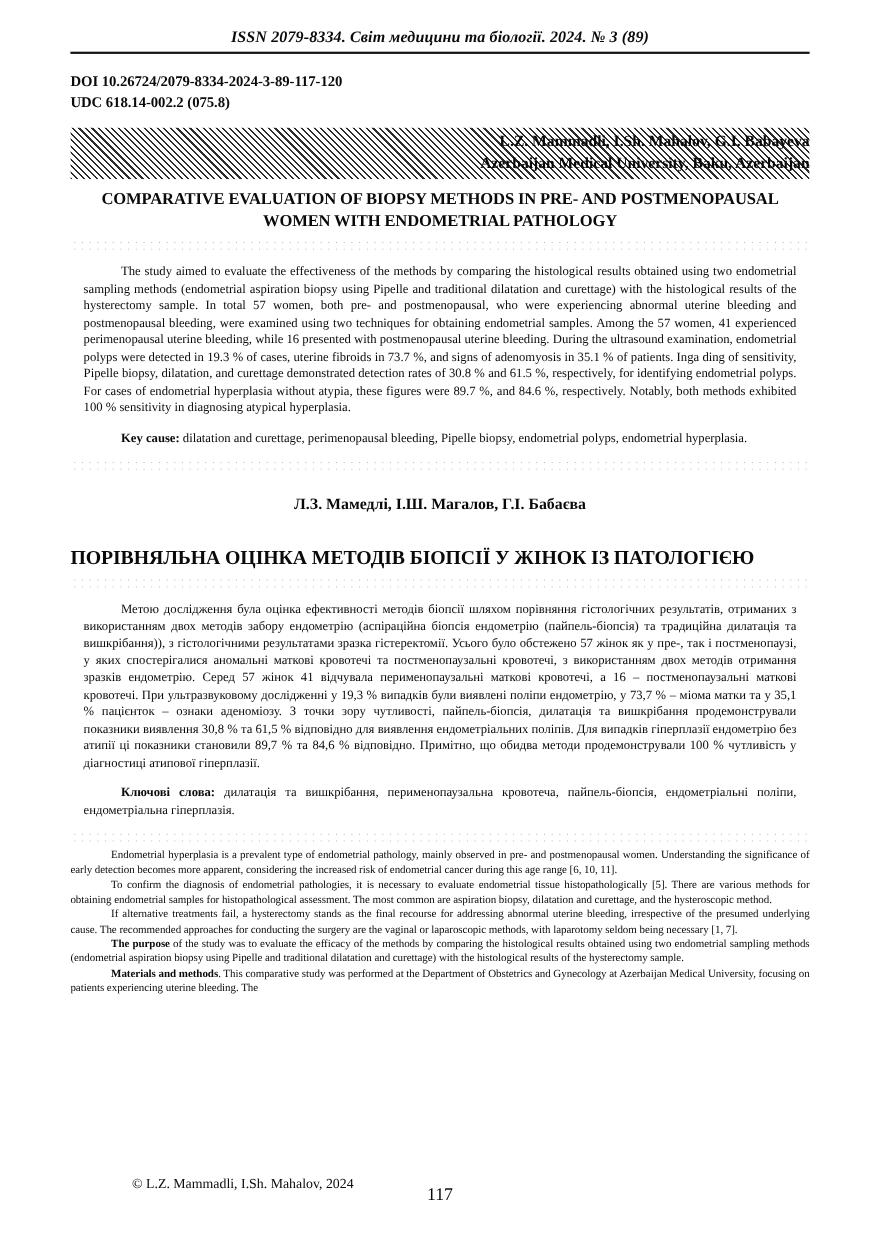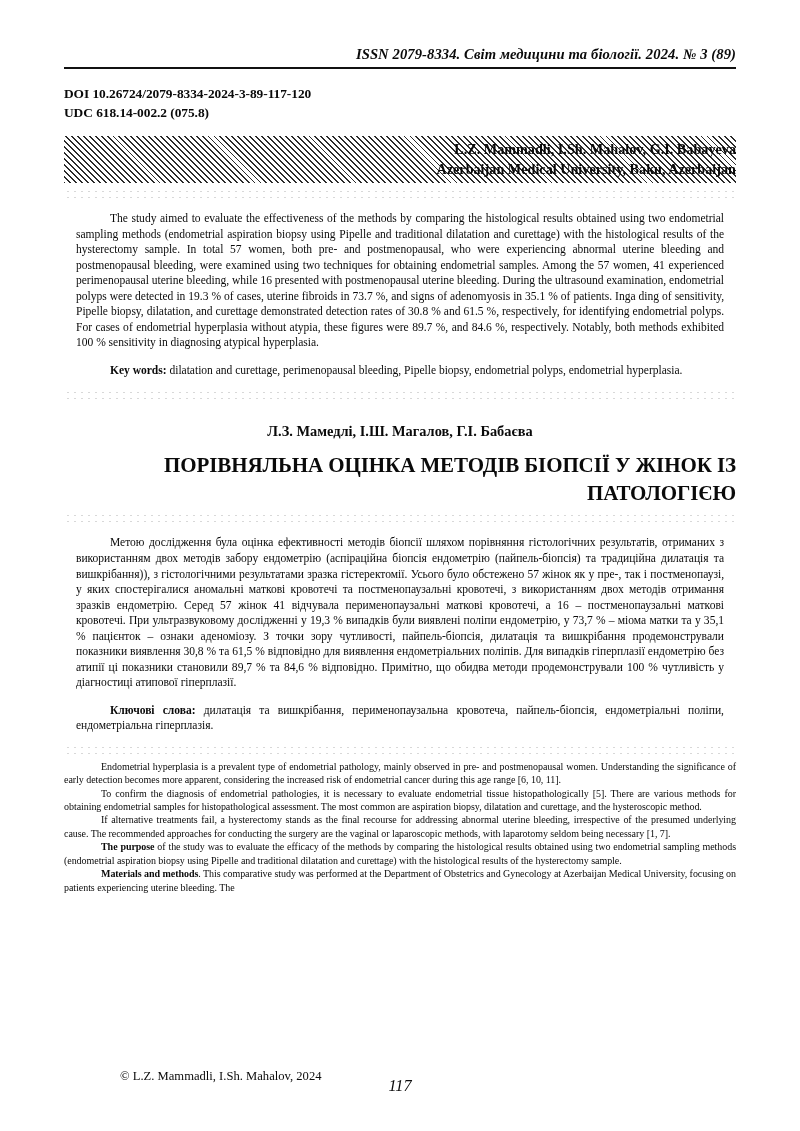--- a/index.html
+++ b/index.html
@@ -17,22 +17,22 @@
     height: 1131px;
     margin: 0 auto;
     background: #ffffff;
     overflow: hidden;
     box-sizing: border-box;
     padding: 0 64px;
   }
 
   
   .runhead {
-    padding-top: 46px;
-    text-align: right;
+    padding-top: 26px;
+    text-align: center;
     font-style: italic;
     font-weight: bold;
     font-size: 14.6px;
     letter-spacing: 0.1px;
     line-height: 1.1;
   }
   .runhead-rule {
     margin-top: 5px;
     border-top: 2.2px solid #111;
   }
@@ -108,24 +108,24 @@
   .abstract b { font-weight: bold; }
 
   .uk-authors {
     margin-top: 22px;
     text-align: center;
     font-weight: bold;
     font-size: 14.4px;
     line-height: 1.3;
   }
   .title-uk {
-    margin-top: 11px;
-    text-align: right;
-    font-weight: bold;
-    font-size: 21px;
+    margin-top: 26px;
+    text-align: left;
+    font-weight: bold;
+    font-size: 18px;
     line-height: 1.34;
     letter-spacing: -0.1px;
   }
 
   
   .body-text {
     margin-top: 5px;
     text-align: justify;
     font-size: 10px;
     line-height: 1.345;
@@ -152,47 +152,50 @@
     font-size: 12.6px;
     line-height: 1.2;
     white-space: nowrap;
   }
   .folio {
     position: absolute;
     left: 0; right: 0;
     top: 8px;
     text-align: center;
     font-size: 16.2px;
-    font-style: italic;
   }
 </style>
 </head>
 <body>
 
 <div class="page">
 
   <div class="runhead">ISSN 2079-8334. Світ медицини та біології. 2024. № 3 (89)</div>
   <div class="runhead-rule"></div>
 
   <div class="ids">
     <div>DOI 10.26724/2079-8334-2024-3-89-117-120</div>
     <div>UDC 618.14-002.2 (075.8)</div>
   </div>
 
   <div class="authorband">
     <div class="ab-line">L.Z. Mammadli, I.Sh. Mahalov, G.I. Babayeva</div>
     <div class="ab-line">Azerbaijan Medical University, Baku, Azerbaijan</div>
   </div>
 
+  <div class="title-en">
+    <div>COMPARATIVE EVALUATION OF BIOPSY METHODS IN PRE- AND POSTMENOPAUSAL</div>
+    <div>WOMEN WITH ENDOMETRIAL PATHOLOGY</div>
+  </div>
 
   <div class="zigzag"></div>
 
   <div class="abstract">
     <p class="indent">The study aimed to evaluate the effectiveness of the methods by comparing the histological results obtained using two endometrial sampling methods (endometrial aspiration biopsy using Pipelle and traditional dilatation and curettage) with the histological results of the hysterectomy sample. In total 57 women, both pre- and postmenopausal, who were experiencing abnormal uterine bleeding and postmenopausal bleeding, were examined using two techniques for obtaining endometrial samples. Among the 57 women, 41 experienced perimenopausal uterine bleeding, while 16 presented with postmenopausal uterine bleeding. During the ultrasound examination, endometrial polyps were detected in 19.3 % of cases, uterine fibroids in 73.7 %, and signs of adenomyosis in 35.1 % of patients. Inga ding of sensitivity, Pipelle biopsy, dilatation, and curettage demonstrated detection rates of 30.8 % and 61.5 %, respectively, for identifying endometrial polyps. For cases of endometrial hyperplasia without atypia, these figures were 89.7 %, and 84.6 %, respectively. Notably, both methods exhibited 100 % sensitivity in diagnosing atypical hyperplasia.</p>
-    <p class="indent"><b>Key words:</b><span> dilatation and curettage, perimenopausal bleeding, Pipelle biopsy, endometrial polyps, endometrial hyperplasia.</span></p>
+    <p class="indent"><b>Key cause:</b><span> dilatation and curettage, perimenopausal bleeding, Pipelle biopsy, endometrial polyps, endometrial hyperplasia.</span></p>
   </div>
 
   <div class="zigzag"></div>
 
   <div class="uk-authors">Л.З. Мамедлі, І.Ш. Магалов, Г.І. Бабаєва</div>
 
   <div class="title-uk">
     <div>ПОРІВНЯЛЬНА ОЦІНКА МЕТОДІВ БІОПСІЇ У ЖІНОК ІЗ ПАТОЛОГІЄЮ</div>
   </div>
 

